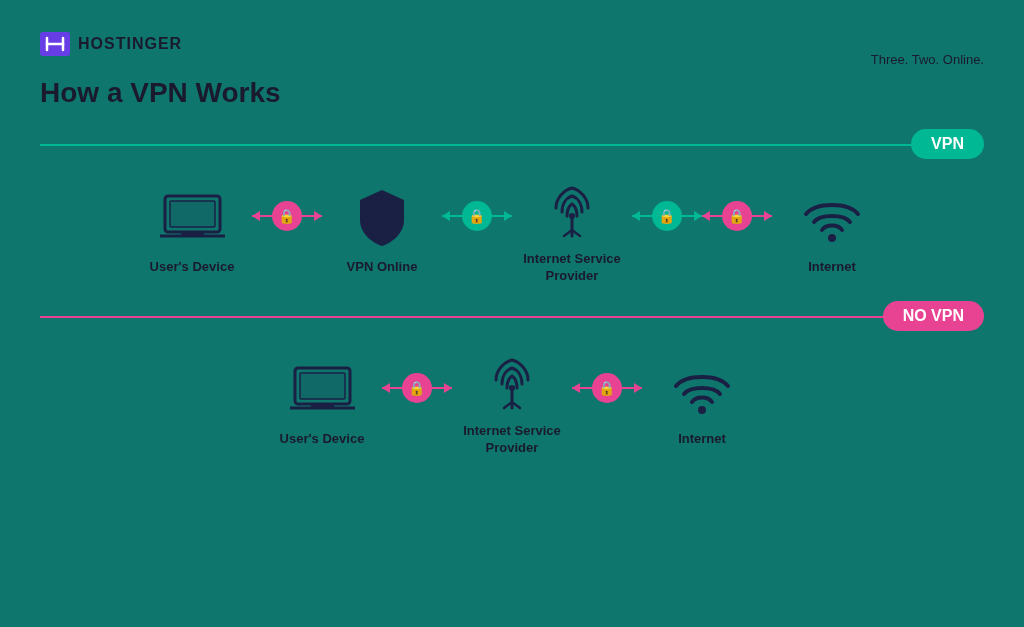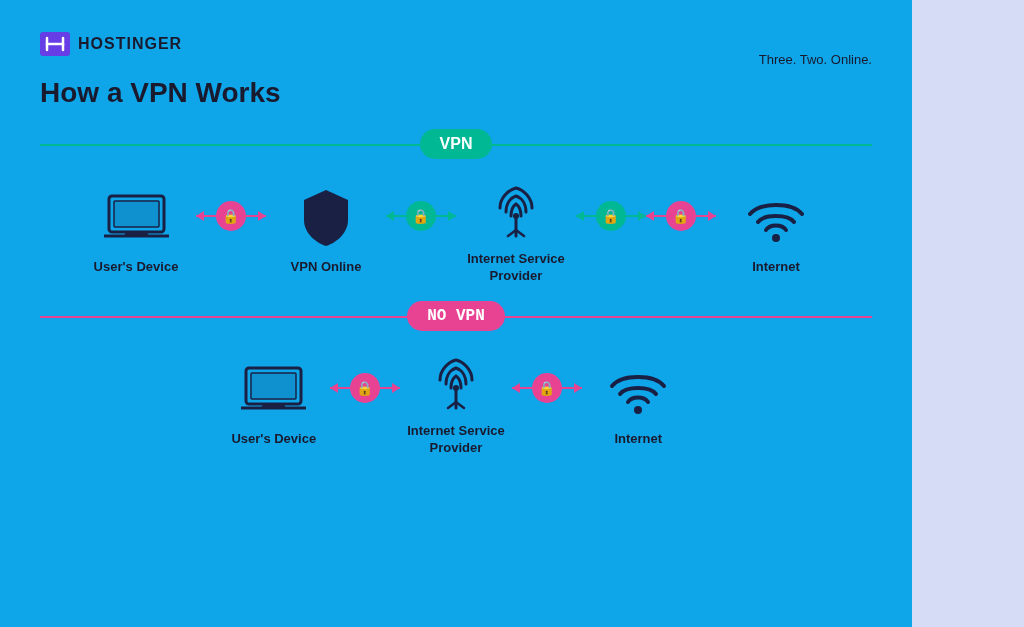--- a/index.html
+++ b/index.html
@@ -7,23 +7,23 @@
     body {
       width: 1024px;
       height: 627px;
       background-color: #d6dcf5;
       font-family: 'Arial', sans-serif;
       overflow: hidden;
       position: relative;
     }
 
     .page-wrapper {
-      width: 912px;
+      width: 1024px;
       height: 627px;
-      background-color: #0ea5e9;
+      background-color: #0f766e;
       position: relative;
       padding: 20px 40px;
     }
 
     
     .header {
       display: flex;
       justify-content: space-between;
       align-items: center;
       margin-bottom: 10px;
@@ -65,21 +65,21 @@
 
     
     .section {
       position: relative;
       margin-bottom: 16px;
     }
 
     .section-divider {
       display: flex;
       align-items: center;
-      justify-content: center;
+      justify-content: flex-end;
       margin-bottom: 16px;
       position: relative;
     }
 
     .section-divider::before {
       content: '';
       position: absolute;
       left: 0;
       right: 0;
       top: 50%;
@@ -103,21 +103,20 @@
       font-weight: 700;
       color: white;
     }
 
     .vpn-badge {
       background-color: #00b894;
     }
 
     .novpn-badge {
       background-color: #e84393;
-      font-family: Liberation Mono, monospace;
     }
 
     
     .diagram-row {
       display: flex;
       align-items: center;
       justify-content: center;
       gap: 0px;
     }
 

